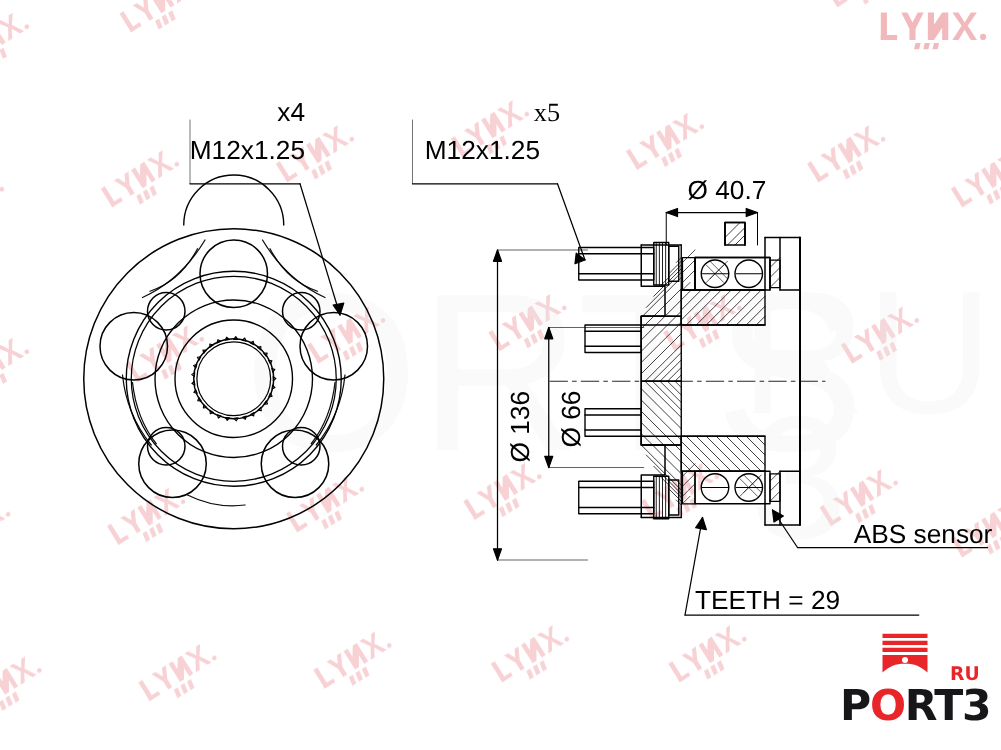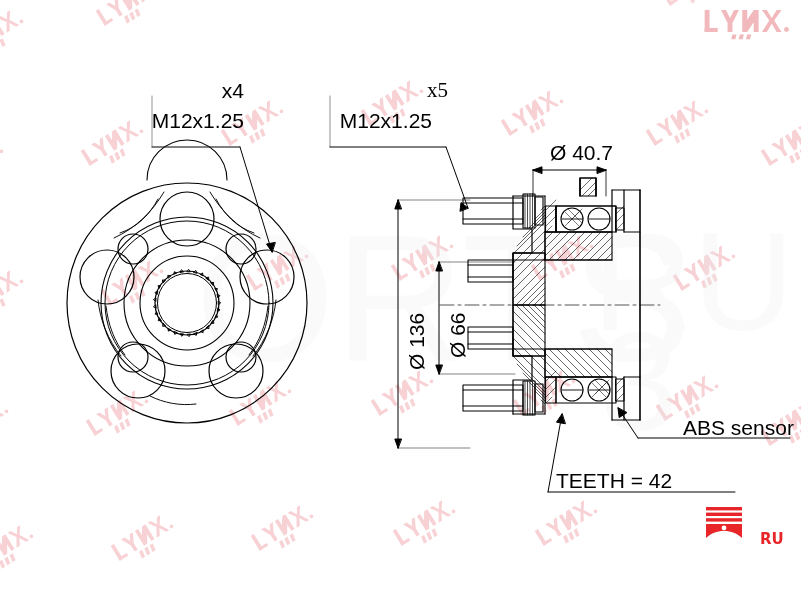--- a/index.html
+++ b/index.html
@@ -556,21 +556,21 @@
     <div class="lbl right" style="left:212px;top:108px;width:220px;">M12x1.25</div>
 
     <div class="lbl" style="left:550px;top:140px;">Ø 40.7</div>
 
     <div class="lbl vert" style="left:404px;top:370px;">Ø 136</div>
 
     <div class="lbl vert" style="left:445px;top:358px;">Ø 66</div>
 
     <div class="lbl" style="left:683px;top:415px;">ABS sensor</div>
 
-    <div class="lbl" style="left:556px;top:468px;">TEETH = 42</div>
+    <div class="lbl" style="left:556px;top:468px;">TEETH = 29</div>
   </div>
 
   <svg id="lynxlogo" viewBox="0 0 110 40">
     <g fill="#f2b9bd">
       <path d="M2 31 L8 31 L8 4 L2 4 Z"></path>
       <path d="M2 31 L18 31 L18 26 L2 26 Z"></path>
       <path d="M22 4 L28 4 L33 14 L38 4 L44 4 L36 20 L36 31 L30 31 L30 20 Z"></path>
       <path d="M48 4 L54 4 L54 16 L62 4 L68 4 L68 31 L62 31 L62 19 L54 31 L48 31 Z"></path>
       <path d="M72 4 L78 4 L84 14 L90 4 L96 4 L87 17 L96 31 L90 31 L84 21 L78 31 L72 31 L81 17 Z"></path>
       <circle cx="102" cy="28" r="3"></circle>
@@ -585,16 +585,17 @@
   <div id="port3">
     <svg class="piston" viewBox="0 0 40 40">
       <g fill="#e8262a">
         <rect x="2" y="1" width="36" height="3.4"></rect>
         <rect x="2" y="6.6" width="36" height="3.4"></rect>
         <rect x="2" y="12.2" width="36" height="3.4"></rect>
         <path d="M2 18 L38 18 L38 32 C32 27 28 25 20 25 C12 25 8 27 2 32 Z"></path>
         <circle cx="20" cy="22" r="2.4" fill="#ffffff"></circle>
       </g>
     </svg>
+    <div class="wordmark"><span>P</span><span style="color:#e8262a;">O</span><span>RT3</span></div>
     <div class="ru">RU</div>
   </div>
 
 </div>
 
 </body></html>

